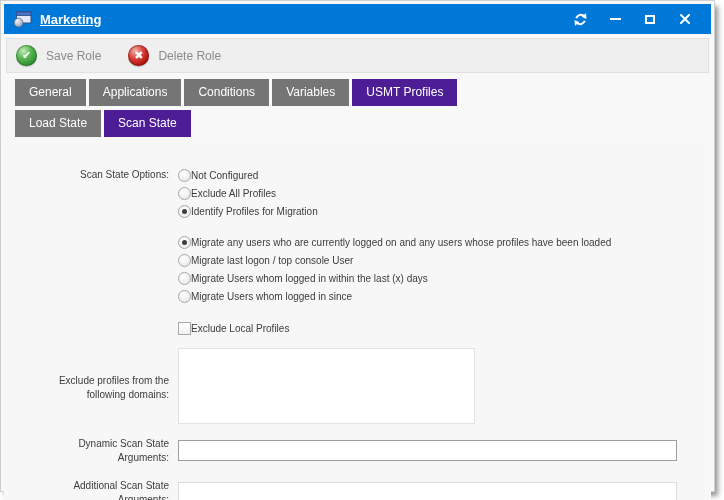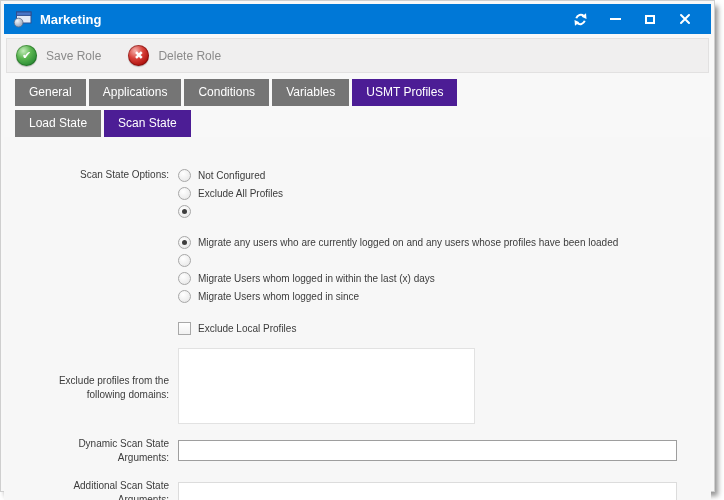--- a/index.html
+++ b/index.html
@@ -12,21 +12,21 @@
     box-sizing:border-box; background:#f8f8f8; border:1px solid #cfcfcf;
     padding:3px; box-shadow:4px 5px 5px -1px rgba(60,60,60,.55);
     display:flex; flex-direction:column;
   }
   
   .titlebar {
     height:30px; flex:0 0 30px; background:#0078d7;
     display:flex; align-items:center; padding:0 9px;
   }
   .app-icon { display:flex; align-items:center; }
-  .title { color:#fff; font-weight:bold; font-size:13px; margin-left:8px; }
+  .title { color:#fff; font-weight:bold; font-size:13px; margin-left:8px;text-decoration:underline; }
   .controls { margin-left:auto; display:flex; align-items:center; gap:13px; padding-right:6px; }
   .ctrl { width:22px; height:22px; display:flex; align-items:center; justify-content:center; cursor:default; }
   .min-glyph { width:11px; height:2px; background:#fff; }
   .max-glyph { width:10px; height:9px; border:2px solid #fff; box-sizing:border-box; }
   
   .toolbar {
     margin:4px 2px 0 2px; flex:0 0 33px; background:#f0efef; border:1px solid #e2e1e1;
     display:flex; align-items:center; padding:0 9px; gap:27px;
   }
   .tool-btn { display:flex; align-items:center; gap:9px; color:#8b8b8b; font-size:12px; cursor:default; }
@@ -50,21 +50,21 @@
     background:#757575; color:#fff; font-size:12px; padding:6px 14px 7px 14px;
     cursor:default; white-space:nowrap;
   }
   .tab[aria-selected="true"] { background:#4c1d95; }
   
   .content { flex:1 1 auto; background:#f7f7f7; }
   .form { margin-top:29px; font-size:10px; color:#3c3c3c; }
   .row { display:grid; grid-template-columns:165px 1fr; column-gap:9px; align-items:start; }
   .row.center { align-items:center; }
   .lbl { text-align:right; padding-top:2px; line-height:14px; }
-  .option { display:flex; align-items:center; gap:7px; height:18px; cursor:default; }
+  .option { display:flex; align-items:center; height:18px; cursor:default; }
   .radio {
     width:13px; height:13px; flex:0 0 13px; border-radius:50%;
     border:1px solid #a8a8a8; box-sizing:border-box; position:relative;
     background:radial-gradient(circle at 38% 32%, #ffffff 0%, #ececec 70%, #dedede 100%);
   }
   .radio[aria-checked="true"]::after {
     content:""; position:absolute; left:3px; top:3px; right:3px; bottom:3px;
     border-radius:50%; background:#3e3e3e;
   }
   .checkbox {
@@ -162,33 +162,35 @@
           <div class="option">
             <span class="radio" aria-checked="false"></span>
             <span>Not Configured</span>
           </div>
           <div class="option">
             <span class="radio" aria-checked="false"></span>
             <span>Exclude All Profiles</span>
           </div>
           <div class="option">
             <span class="radio" aria-checked="true"></span>
+            <span>Identify Profiles for Migration</span>
           </div>
         </div>
       </div>
 
       <div class="row grp2">
         <div class="lbl"></div>
         <div>
           <div class="option">
             <span class="radio" aria-checked="true"></span>
             <span>Migrate any users who are currently logged on and any users whose profiles have been loaded</span>
           </div>
           <div class="option">
             <span class="radio" aria-checked="false"></span>
+            <span>Migrate last logon / top console User</span>
           </div>
           <div class="option">
             <span class="radio" aria-checked="false"></span>
             <span>Migrate Users whom logged in within the last (x) days</span>
           </div>
           <div class="option">
             <span class="radio" aria-checked="false"></span>
             <span>Migrate Users whom logged in since</span>
           </div>
         </div>

